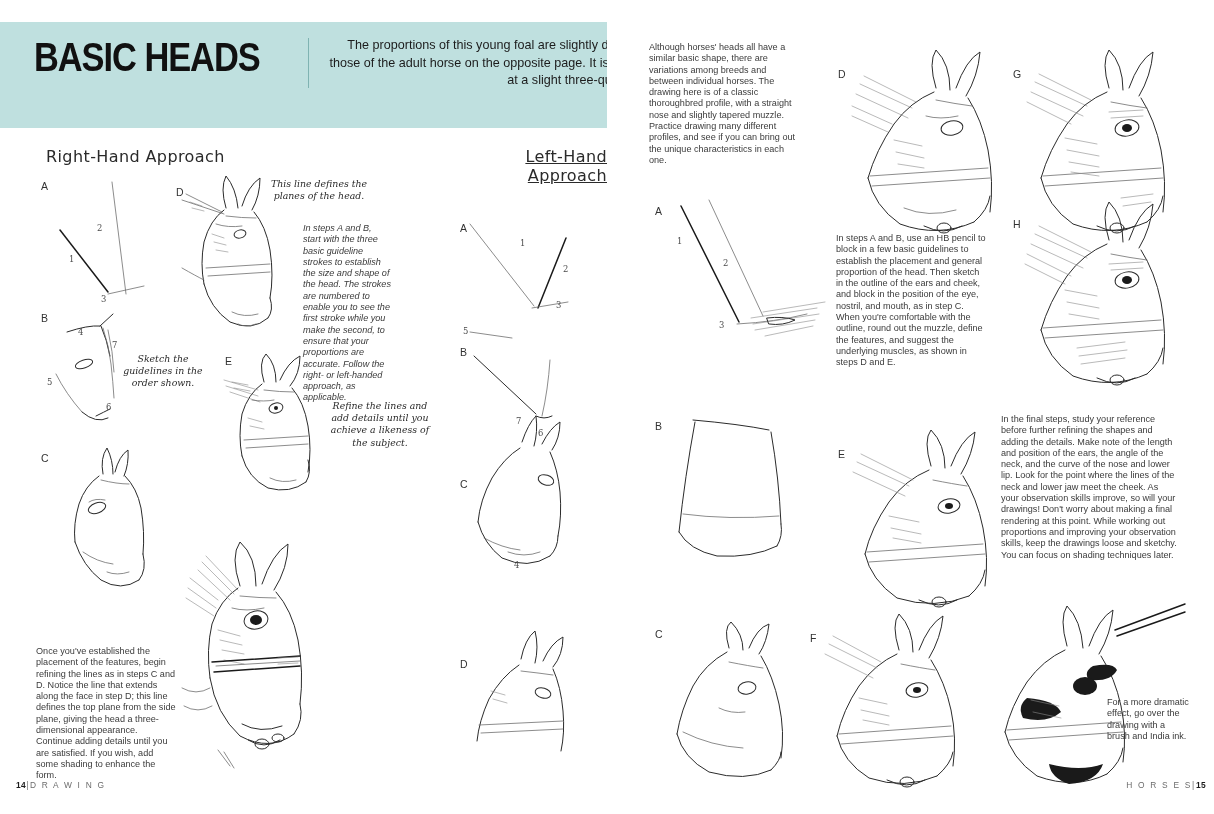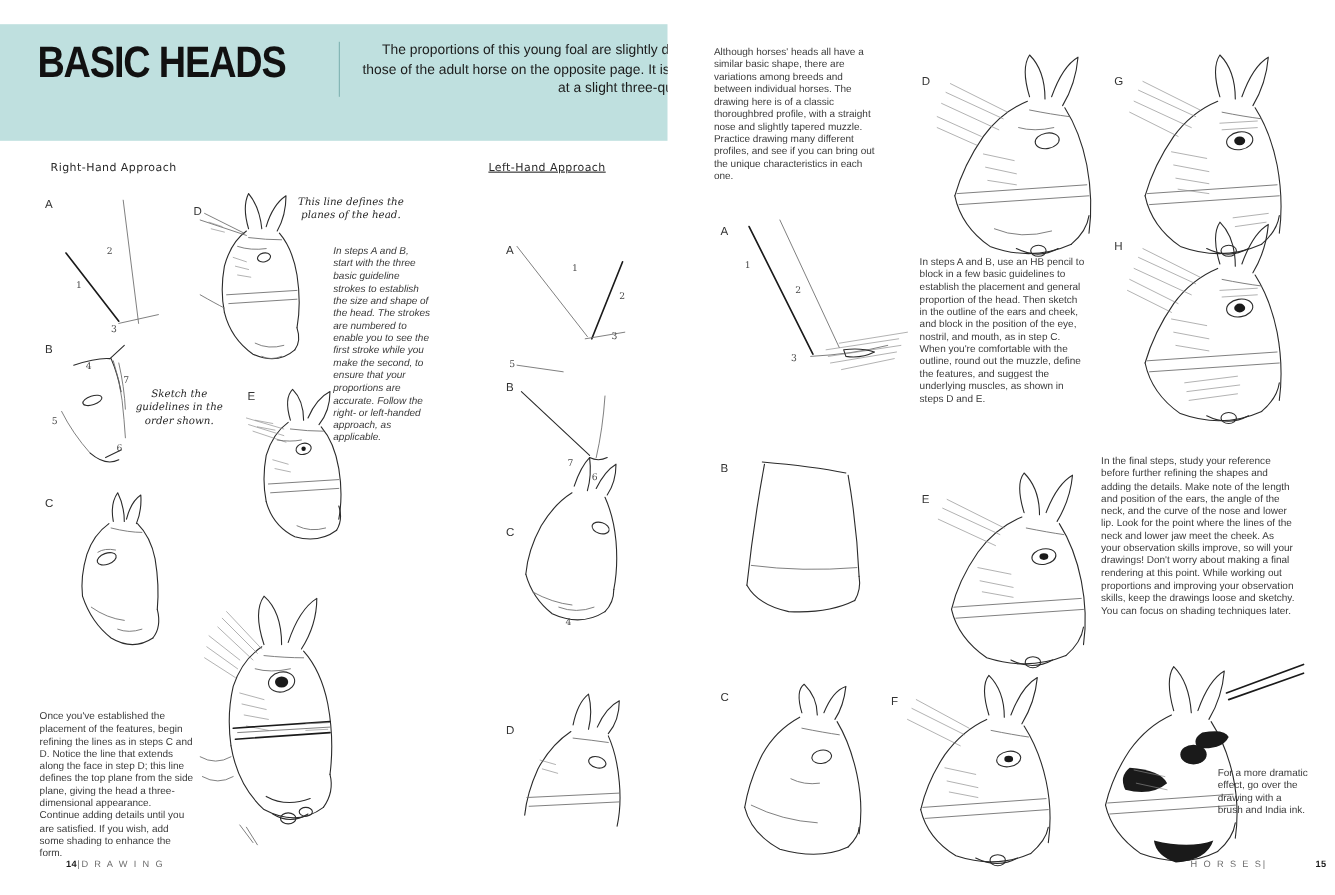--- a/index.html
+++ b/index.html
@@ -81,21 +81,21 @@
     font-family: "DejaVu Serif", serif;
     font-style: italic;
     font-size: 9.4px;
     line-height: 12.2px;
     color: #2a2a2a;
     text-align: center;
   }
   .hand-head {
     position: absolute;
     font-family: "DejaVu Sans", sans-serif;
-    font-size: 10px;
+    font-size: 16px;
     letter-spacing: 0.4px;
     color: #2a2a2a;
     text-align: right;
   }
   .step-letter {
     position: absolute;
     font-size: 10.5px;
     color: #333333;
     font-family: "Liberation Sans", sans-serif;
   }
@@ -109,21 +109,21 @@
   
   .footer {
     position: absolute;
     bottom: 24px;
     font-size: 8.4px;
     letter-spacing: 1.7px;
     color: #6c6c6c;
   }
   .footer-left  { left: 16px; }
   .footer-right { right: 8px; }
-  .footer b { color: #1c1c1c; letter-spacing: 0.4px; font-weight: 700; margin-left: 44px; }
+  .footer b { color: #1c1c1c; letter-spacing: 0.4px; font-weight: 700; }
 
   
   .sketch {
     position: absolute;
     overflow: visible;
   }
   .sketch svg { display: block; overflow: visible; }
 
   .ln  { fill: none; stroke: #2b2b2b; stroke-width: 1; stroke-linecap: round; stroke-linejoin: round; }
   .ln-l{ fill: none; stroke: #6e6e6e; stroke-width: 0.8; stroke-linecap: round; }
@@ -238,20 +238,21 @@
       <path class="ln-l" d="M34 48 Q46 50 56 48"></path>
       <path class="ln" d="M24 104 Q30 126 50 136 Q72 142 88 130"></path>
       <path class="ln" d="M88 130 Q94 120 90 108"></path>
       <path class="ln-l" d="M26 88 L90 84"></path>
       <path class="ln-l" d="M28 96 L90 92"></path>
       <path class="ln-l" d="M52 126 Q64 132 78 128"></path>
       <path class="ln-f" d="M30 66 L44 70 M32 74 L46 77"></path>
     </svg>
   </div>
 
+  <div class="hand-text" style="left:325px; top:400px; width:110px;">Refine the lines and add details until you achieve a likeness of the subject.</div>
 
   <div class="sketch" style="left:182px; top:538px;">
     <svg width="200" height="230" viewBox="0 0 200 230">
       <path class="ln" d="M58 48 Q48 18 58 4 Q74 18 74 48"></path>
       <path class="ln" d="M80 46 Q90 16 106 6 Q106 30 92 52"></path>
       <path class="ln" d="M56 50 Q38 62 30 86 Q24 112 28 140"></path>
       <path class="ln" d="M94 54 Q110 72 116 102 Q122 134 118 166"></path>
       <path class="ln-l" d="M58 58 Q78 60 94 60"></path>
       <path class="ln-f" d="M20 24 L52 56 M24 18 L56 52 M16 32 L48 62"></path>
       <path class="ln-f" d="M8 40 L36 62 M6 50 L34 70 M4 60 L32 78"></path>

